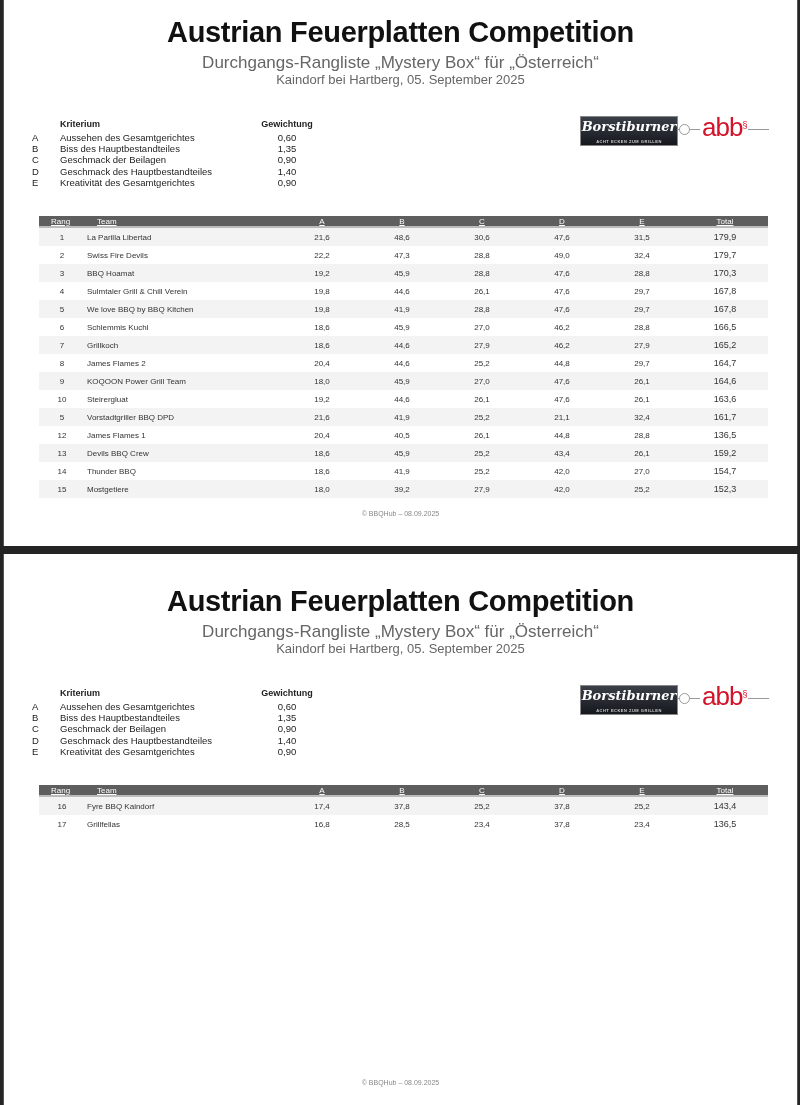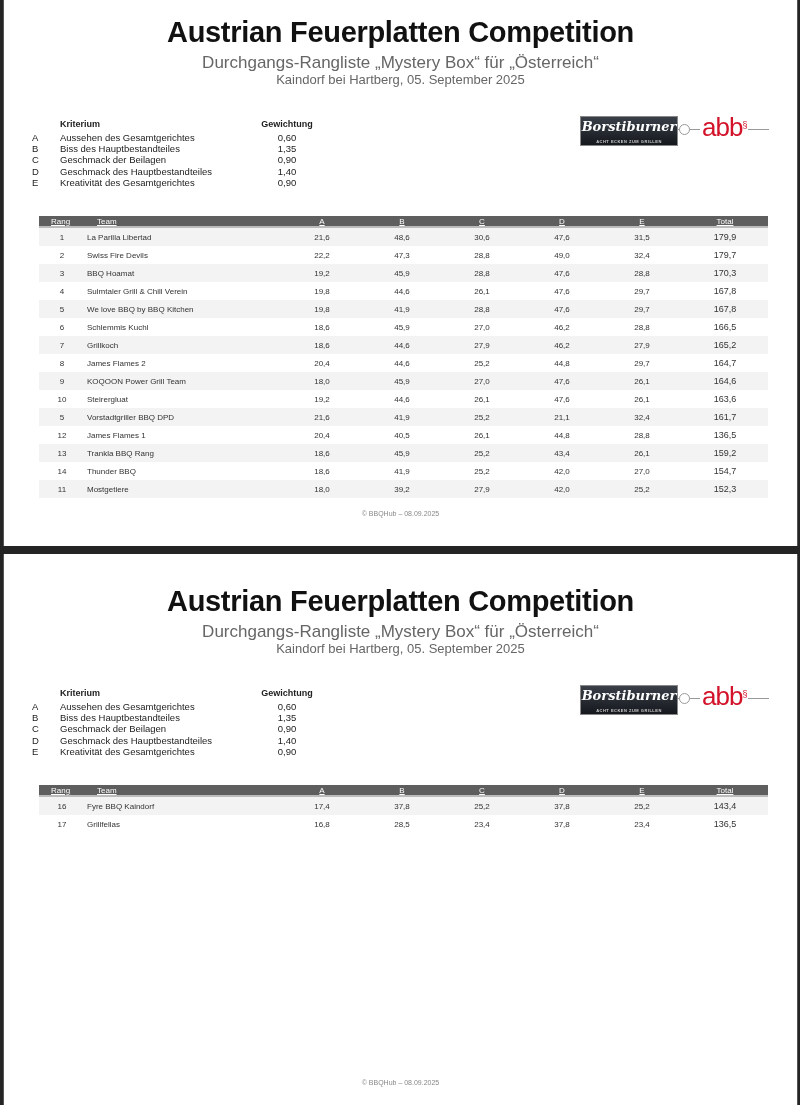--- a/index.html
+++ b/index.html
@@ -211,40 +211,40 @@
           <td>James Flames 1</td>
           <td class="num">20,4</td>
           <td class="num">40,5</td>
           <td class="num">26,1</td>
           <td class="num">44,8</td>
           <td class="num">28,8</td>
           <td class="num tot">136,5</td>
         </tr>
         <tr class="odd">
           <td class="rk">13</td>
-          <td>Trankla BBQ Rang</td>
+          <td>Devils BBQ Crew</td>
           <td class="num">18,6</td>
           <td class="num">45,9</td>
           <td class="num">25,2</td>
           <td class="num">43,4</td>
           <td class="num">26,1</td>
           <td class="num tot">159,2</td>
         </tr>
         <tr class="">
           <td class="rk">14</td>
           <td>Thunder BBQ</td>
           <td class="num">18,6</td>
           <td class="num">41,9</td>
           <td class="num">25,2</td>
           <td class="num">42,0</td>
           <td class="num">27,0</td>
           <td class="num tot">154,7</td>
         </tr>
         <tr class="odd">
-          <td class="rk">11</td>
+          <td class="rk">15</td>
           <td>Mostgetiere</td>
           <td class="num">18,0</td>
           <td class="num">39,2</td>
           <td class="num">27,9</td>
           <td class="num">42,0</td>
           <td class="num">25,2</td>
           <td class="num tot">152,3</td>
         </tr>
       </tbody>
   </table>

